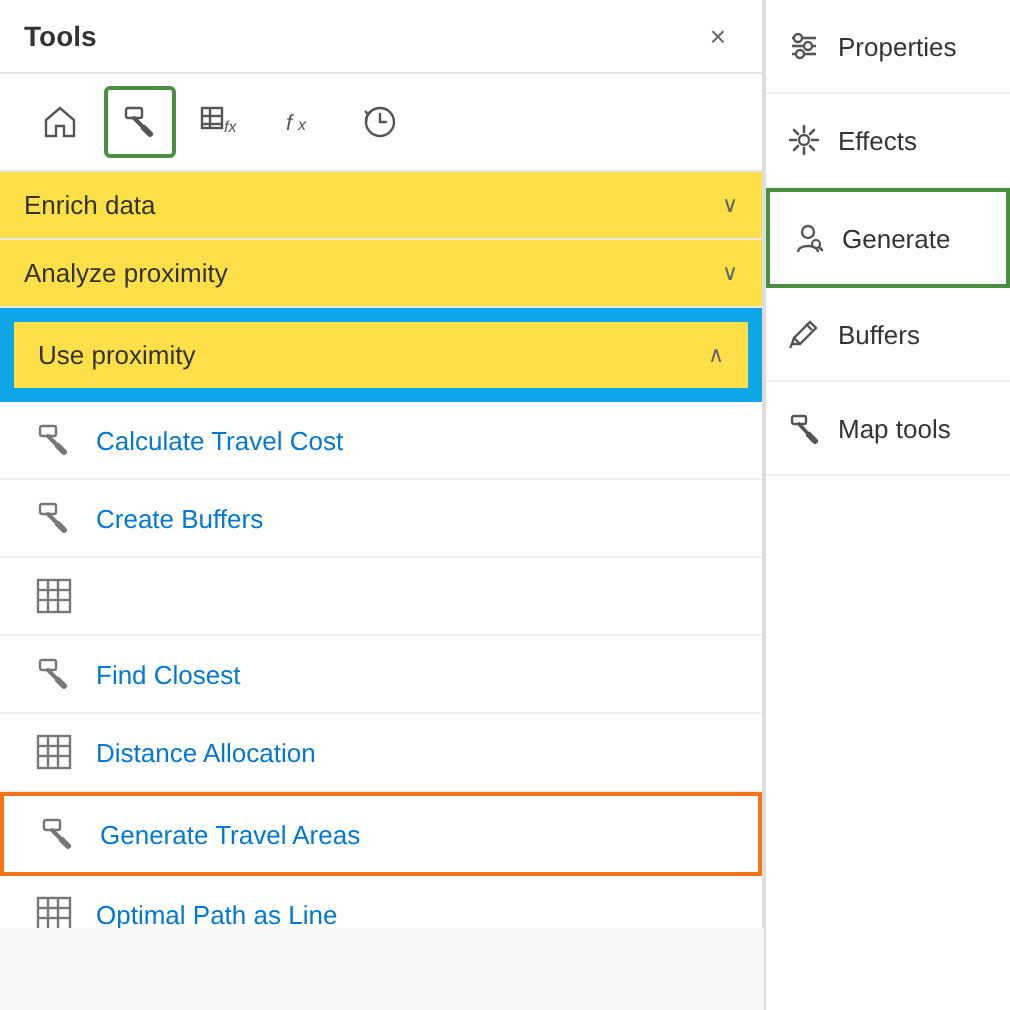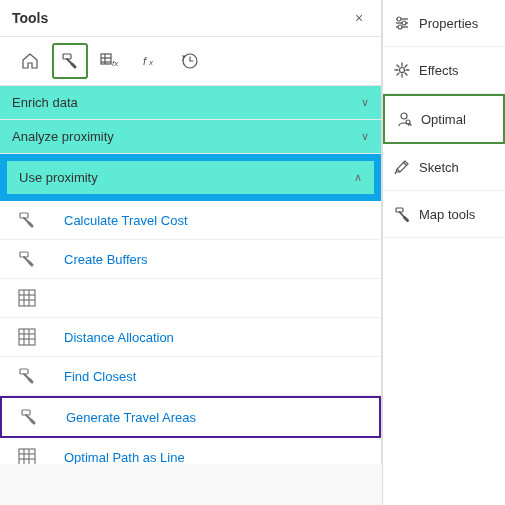--- a/index.html
+++ b/index.html
@@ -94,46 +94,46 @@
     }
 
     
     .section-header {
       display: flex;
       align-items: center;
       justify-content: space-between;
       padding: 9px 12px;
       cursor: pointer;
       border-bottom: 1px solid #e8e8e8;
-      background: #5eead4;
+      background: #fde047;
       color: #333;
       font-size: 13px;
     }
 
     .section-header.active-section {
       border: 7px solid #0ea5e9;
     }
 
     .chevron {
       font-size: 11px;
       color: #666;
     }
 
     
     .tool-item {
       display: flex;
       align-items: center;
       padding: 8px 12px 8px 16px;
       cursor: pointer;
       border-bottom: 1px solid #f0f0f0;
-      gap: 26px;
+      gap: 10px;
     }
 
     .tool-item.highlighted {
-      border: 2px solid #4c1d95;
+      border: 2px solid #f97316;
     }
 
     .tool-item-icon {
       width: 22px;
       height: 22px;
       display: flex;
       align-items: center;
       justify-content: center;
       flex-shrink: 0;
       color: #555;
@@ -298,40 +298,40 @@
           <line x1="1" y1="6" x2="17" y2="6" stroke="#777" stroke-width="1.2"></line>
           <line x1="1" y1="11" x2="17" y2="11" stroke="#777" stroke-width="1.2"></line>
           <line x1="6" y1="1" x2="6" y2="17" stroke="#777" stroke-width="1.2"></line>
           <line x1="11" y1="1" x2="11" y2="17" stroke="#777" stroke-width="1.2"></line>
         </svg>
       </div>
     </div>
 
     <div class="tool-item">
       <div class="tool-item-icon">
+        <svg class="hammer-svg" viewBox="0 0 18 18">
+          <rect x="2" y="2" width="8" height="5" rx="1" fill="none" stroke="#777" stroke-width="1.2"></rect>
+          <line x1="6" y1="7" x2="13" y2="14" stroke="#777" stroke-width="2" stroke-linecap="round"></line>
+          <line x1="11" y1="12" x2="14" y2="15" stroke="#777" stroke-width="3" stroke-linecap="round"></line>
+        </svg>
+      </div>
+      <span class="tool-item-label">Find Closest</span>
+    </div>
+
+    <div class="tool-item">
+      <div class="tool-item-icon">
         <svg class="grid-icon-svg" viewBox="0 0 18 18">
           <rect x="1" y="1" width="16" height="16" rx="0" fill="none" stroke="#777" stroke-width="1.2"></rect>
           <line x1="1" y1="6" x2="17" y2="6" stroke="#777" stroke-width="1.2"></line>
           <line x1="1" y1="11" x2="17" y2="11" stroke="#777" stroke-width="1.2"></line>
           <line x1="6" y1="1" x2="6" y2="17" stroke="#777" stroke-width="1.2"></line>
           <line x1="11" y1="1" x2="11" y2="17" stroke="#777" stroke-width="1.2"></line>
         </svg>
       </div>
       <span class="tool-item-label">Distance Allocation</span>
-    </div>
-
-    <div class="tool-item">
-      <div class="tool-item-icon">
-        <svg class="hammer-svg" viewBox="0 0 18 18">
-          <rect x="2" y="2" width="8" height="5" rx="1" fill="none" stroke="#777" stroke-width="1.2"></rect>
-          <line x1="6" y1="7" x2="13" y2="14" stroke="#777" stroke-width="2" stroke-linecap="round"></line>
-          <line x1="11" y1="12" x2="14" y2="15" stroke="#777" stroke-width="3" stroke-linecap="round"></line>
-        </svg>
-      </div>
-      <span class="tool-item-label">Find Closest</span>
     </div>
 
     <div class="tool-item highlighted">
       <div class="tool-item-icon">
         <svg class="hammer-svg" viewBox="0 0 18 18">
           <rect x="2" y="2" width="8" height="5" rx="1" fill="none" stroke="#777" stroke-width="1.2"></rect>
           <line x1="6" y1="7" x2="13" y2="14" stroke="#777" stroke-width="2" stroke-linecap="round"></line>
           <line x1="11" y1="12" x2="14" y2="15" stroke="#777" stroke-width="3" stroke-linecap="round"></line>
         </svg>
       </div>
@@ -389,33 +389,33 @@
 
   <div class="right-panel-item active">
     <div class="right-panel-item-icon">
       <svg width="16" height="16" viewBox="0 0 16 16">
         <circle cx="8" cy="5" r="3" fill="none" stroke="#555" stroke-width="1.2"></circle>
         <path d="M3 15 C3 11 13 11 13 15" fill="none" stroke="#555" stroke-width="1.2"></path>
         <circle cx="12" cy="11" r="2" fill="none" stroke="#555" stroke-width="1.1"></circle>
         <line x1="13.5" y1="12.5" x2="15" y2="14" stroke="#555" stroke-width="1.3" stroke-linecap="round"></line>
       </svg>
     </div>
-    <span class="right-panel-item-label">Optimal</span>
+    <span class="right-panel-item-label">Generate</span>
   </div>
 
   <div class="right-panel-item">
     <div class="right-panel-item-icon">
       <svg width="16" height="16" viewBox="0 0 16 16">
         <path d="M2 13 L3 10 L11 2 L14 5 L6 13 Z" fill="none" stroke="#555" stroke-width="1.2"></path>
         <line x1="3" y1="10" x2="6" y2="13" stroke="#555" stroke-width="1.2"></line>
         <line x1="9" y1="3" x2="12" y2="6" stroke="#555" stroke-width="1.2"></line>
         <line x1="2" y1="13" x2="1" y2="15" stroke="#555" stroke-width="1.2"></line>
       </svg>
     </div>
-    <span class="right-panel-item-label">Sketch</span>
+    <span class="right-panel-item-label">Buffers</span>
   </div>
 
   <div class="right-panel-item">
     <div class="right-panel-item-icon">
       <svg width="16" height="16" viewBox="0 0 16 16">
         <rect x="2" y="2" width="7" height="4" rx="1" fill="none" stroke="#555" stroke-width="1.2"></rect>
         <line x1="5.5" y1="6" x2="12" y2="13" stroke="#555" stroke-width="1.8" stroke-linecap="round"></line>
         <line x1="10.5" y1="11.5" x2="13.5" y2="14.5" stroke="#555" stroke-width="3" stroke-linecap="round"></line>
       </svg>
     </div>

